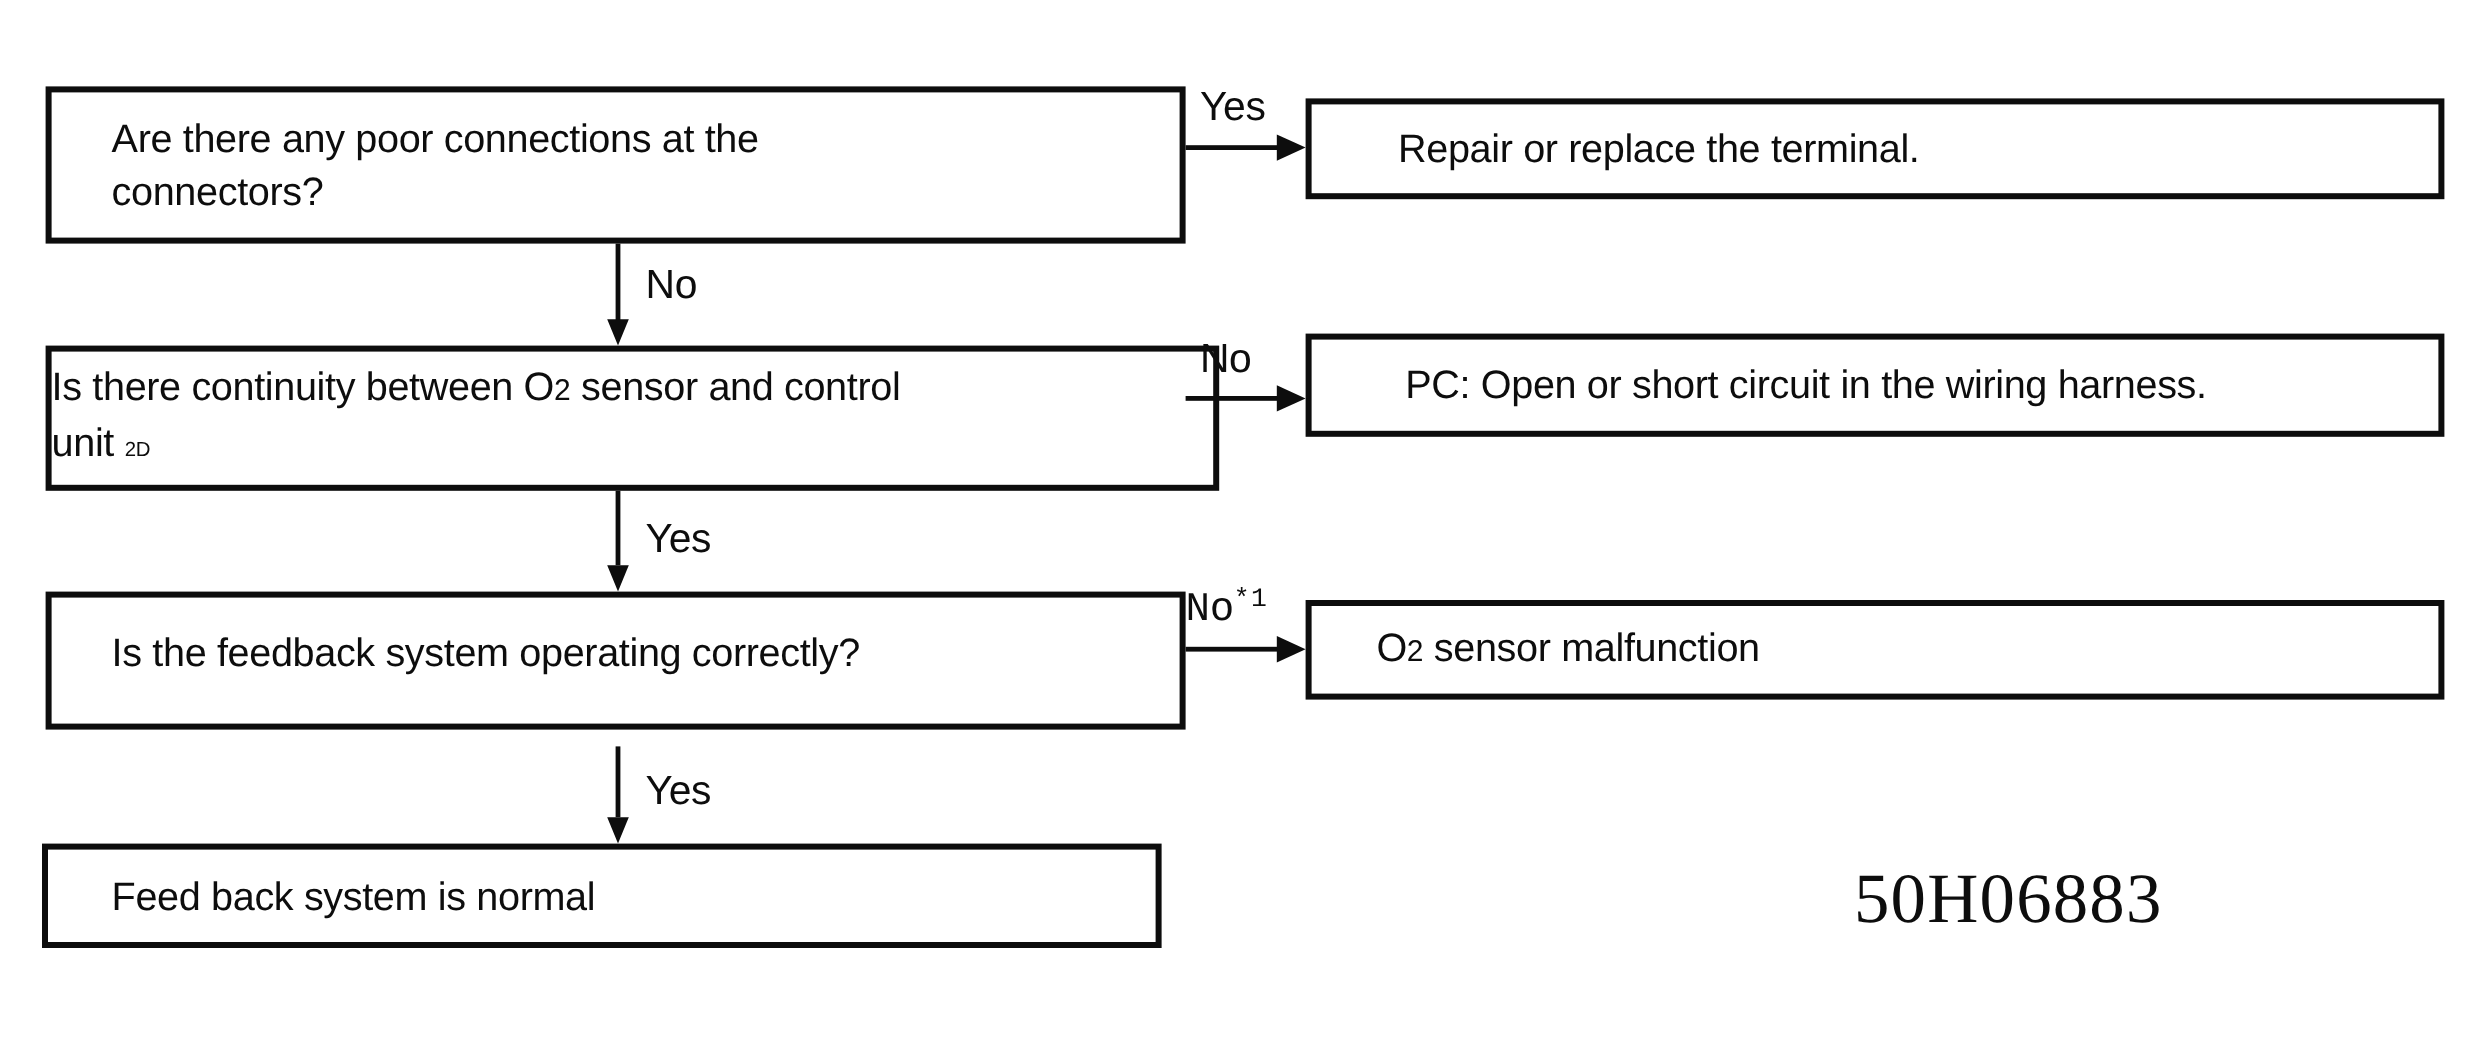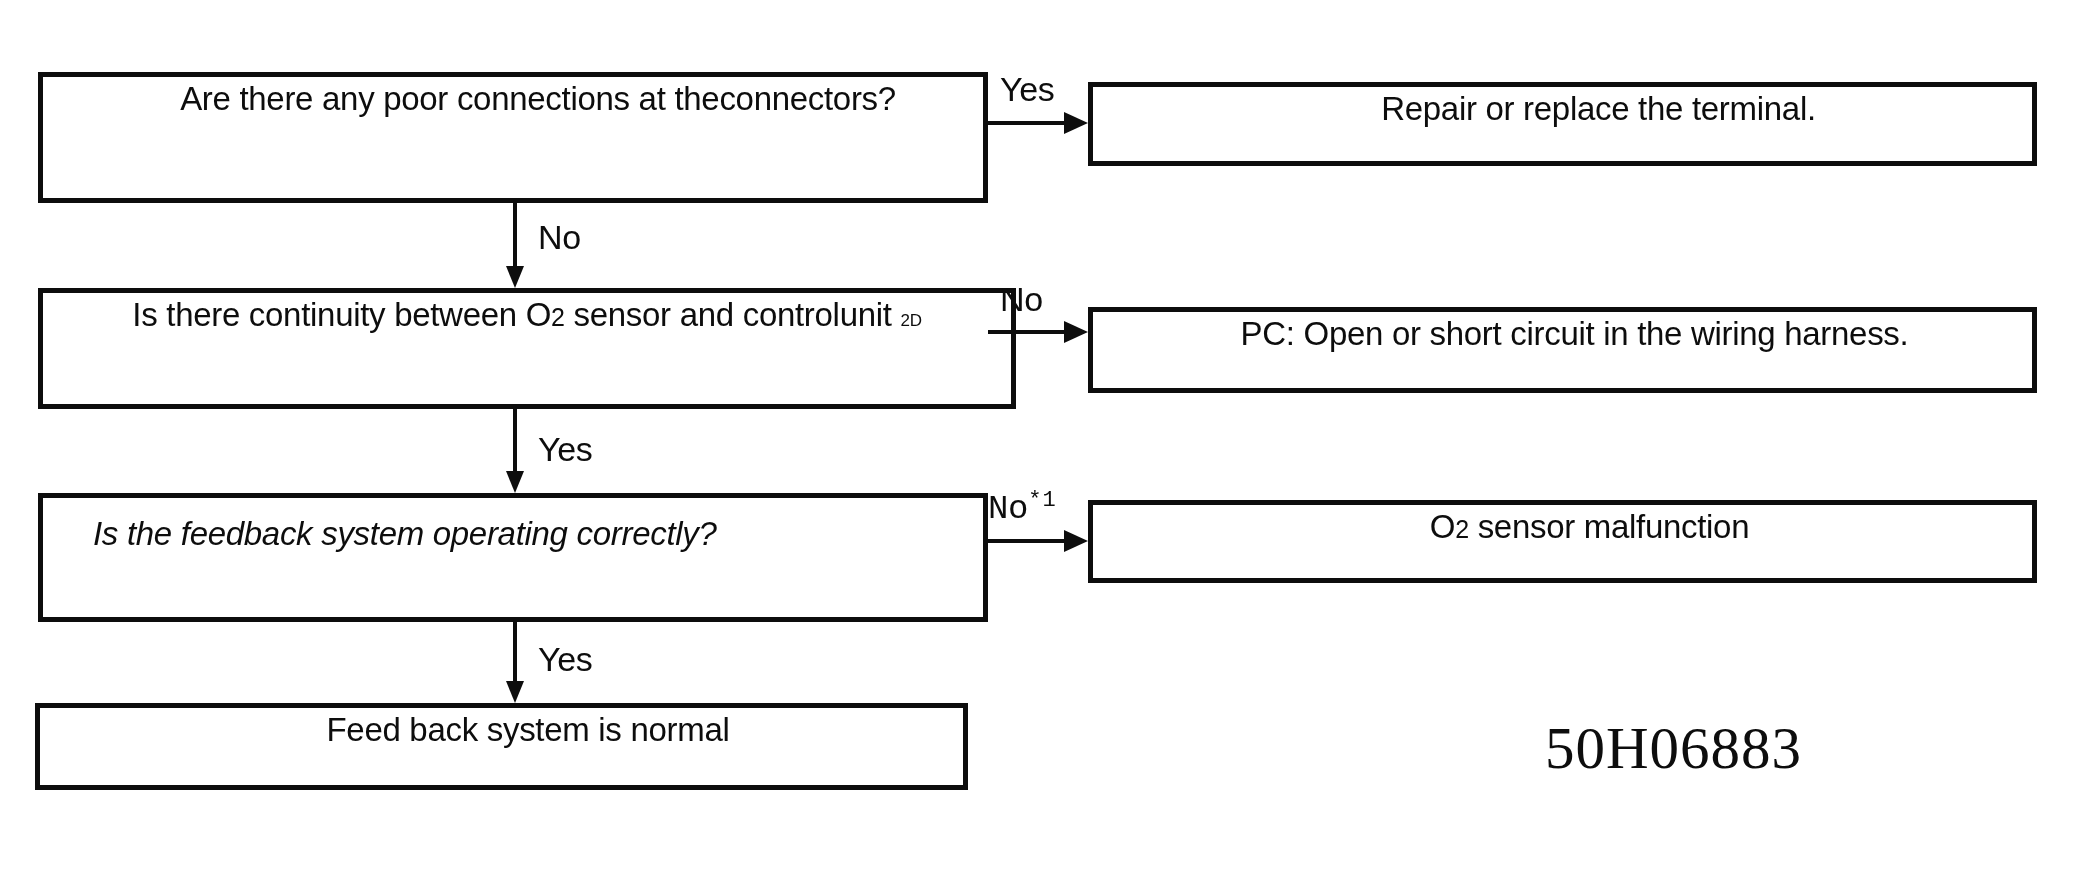--- a/index.html
+++ b/index.html
@@ -19,33 +19,33 @@
     font-family:"Liberation Sans","DejaVu Sans",sans-serif;
     color:var(--ink);
     overflow:hidden;
   }
   .box{
     position:absolute;
     box-sizing:border-box;
     border:5px solid var(--ink);
     background:var(--paper);
     display:flex;
-    flex-direction:row;
+    flex-direction:column;
     justify-content:center;
     font-size:33px;
     letter-spacing:-0.3px;
     line-height:44px;
     white-space:nowrap;
   }
   .q1{left:38px;top:72px;width:950px;height:131px;padding-left:50px;}
   .q2{left:38px;top:288px;width:978px;height:121px;}
-  .q3{left:38px;top:493px;width:950px;height:129px;padding-left:50px;justify-content:flex-start;padding-top:14px;font-style:italic;}
+  .q3{left:38px;top:493px;width:950px;height:115px;padding-left:50px;justify-content:flex-start;padding-top:24px;}
   .q4{left:35px;top:703px;width:933px;height:87px;padding-left:53px;}
   .a1{left:1088px;top:82px;width:949px;height:84px;padding-left:72px;}
-  .a2{left:1088px;top:307px;width:949px;height:86px;padding-left:24px;}
+  .a2{left:1088px;top:278px;width:949px;height:86px;padding-left:78px;}
   .a3{left:1088px;top:500px;width:949px;height:83px;padding-left:54px;}
   .sub{font-size:25px;}
   .ref{font-size:17px;}
   .vline{position:absolute;width:4px;background:var(--ink);}
   .hline{position:absolute;height:4px;background:var(--ink);}
   .head-down{
     position:absolute;width:0;height:0;
     border-left:9px solid transparent;
     border-right:9px solid transparent;
     border-top:22px solid var(--ink);

